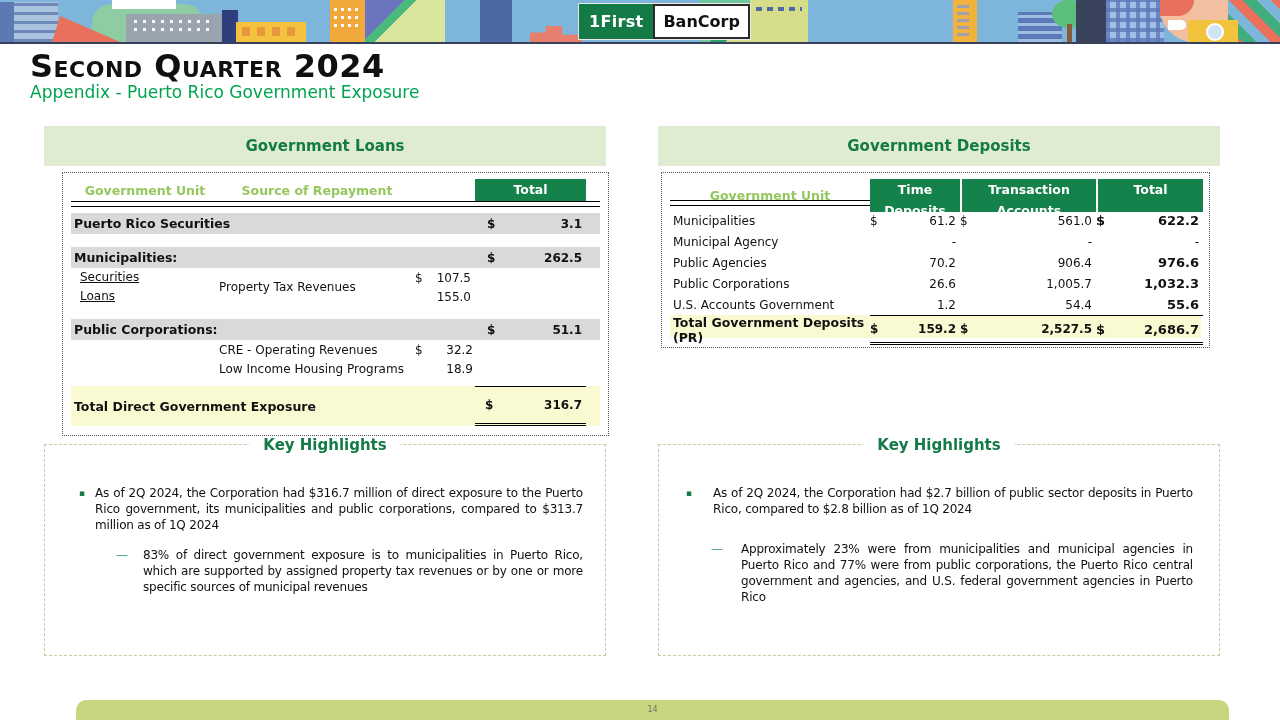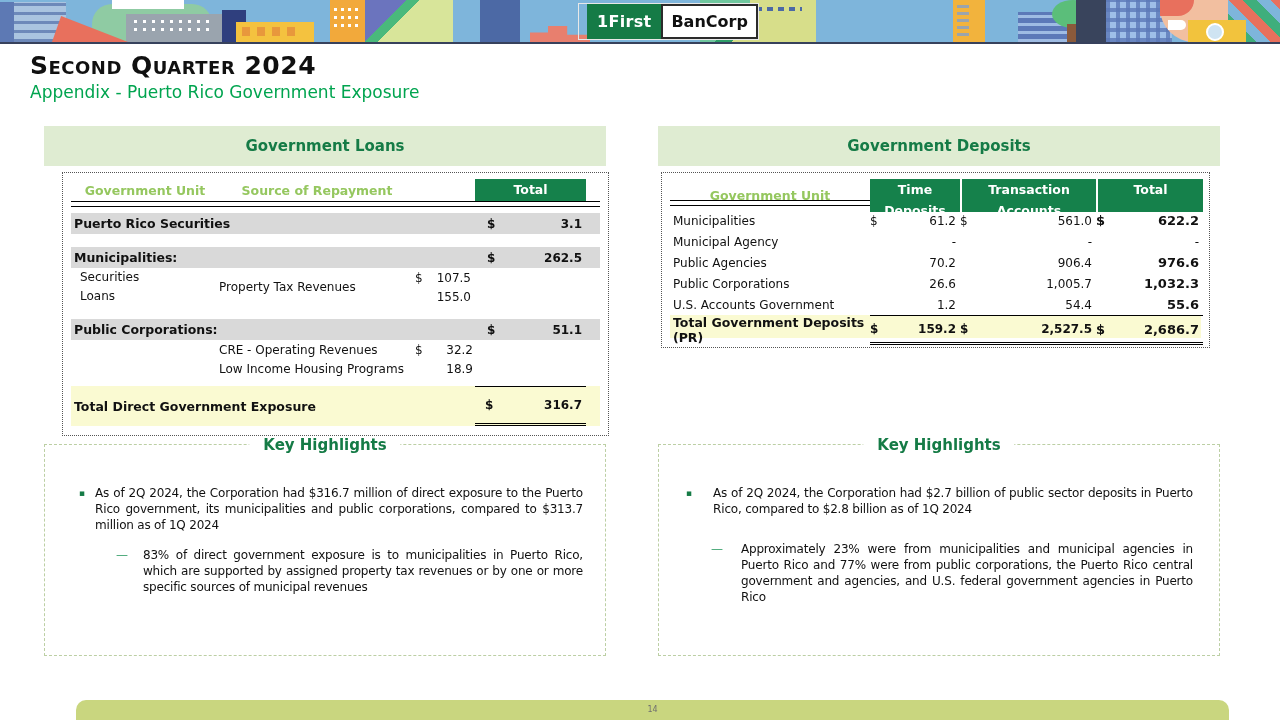--- a/index.html
+++ b/index.html
@@ -3,21 +3,21 @@
 <meta charset="utf-8">
 <style>
   html,body{margin:0;padding:0;background:#888;}
   .slide{
     position:relative; width:1280px; height:720px; background:#ffffff;
     overflow:hidden; font-family:"DejaVu Sans","Liberation Sans",sans-serif;
     color:#111;
   }
   
   .banner{position:absolute;left:0;top:0;width:1280px;height:42px;background:#7EB5DB;border-bottom:2px solid #37415C;overflow:hidden;}
-  .banner div{position:absolute;padding-left:8px;}
+  .banner div{position:absolute;}
   .b1{left:0;bottom:0;width:16px;height:40px;background:#5D79B4;}
   .b2{left:14px;bottom:0;width:44px;height:40px;background:#AAC4E0;
       background-image:repeating-linear-gradient(0deg,rgba(76,105,165,.65) 0 3px,transparent 3px 9px);}
   .b3{left:92px;bottom:0;width:112px;height:38px;background:#8FCBA3;border-radius:20px 20px 0 0;}
   .b4{left:112px;top:0;width:64px;height:9px;background:#ffffff;}
   .b5{left:126px;bottom:0;width:100px;height:28px;background:#9AA4AE;}
   .b5 i{position:absolute;left:8px;width:80px;height:3px;background:repeating-linear-gradient(90deg,#ffffff 0 3px,transparent 3px 9px);}
   .b5 i.w1{top:6px;} .b5 i.w2{top:14px;}
   .b6{left:222px;bottom:0;width:16px;height:32px;background:#2F3F7E;}
   .b7{left:236px;bottom:0;width:70px;height:20px;background:#F4C23F;}
@@ -48,21 +48,21 @@
   .b21{left:1228px;bottom:0;width:52px;height:42px;background:repeating-linear-gradient(45deg,#E8705D 0 10px,#3FAE7C 10px 20px,#7EB5DB 20px 30px);}
   .b22{left:1188px;top:20px;width:50px;height:22px;background:#F2C33D;}
   .b22 i{position:absolute;left:18px;top:3px;width:14px;height:14px;background:#CFE4F2;border:2px solid #ffffff;border-radius:50%;}
   
   .logo{position:absolute;left:578px;top:3px;height:35px;display:flex;align-items:stretch;border:1px solid #e8e8e8;}
   .logo-green{background:#157B46;color:#fff;font-weight:bold;font-size:16px;display:flex;align-items:center;padding:0 10px;letter-spacing:0.3px;}
   .logo-white{background:#fff;color:#111;font-weight:bold;font-size:16px;display:flex;align-items:center;padding:0 8px;border:2px solid #2b2b2b;}
 
   
   .title-block{position:absolute;left:30px;top:52px;}
-  .slide-title{font-size:25px;font-weight:bold;font-variant:small-caps;color:#101010;letter-spacing:0.5px;line-height:28px;}
+  .slide-title{font-size:32px;font-weight:bold;font-variant:small-caps;color:#101010;letter-spacing:0.5px;line-height:28px;}
   .slide-subtitle{font-size:17px;color:#00A44F;margin-top:2px;}
 
   
   .section-band{position:absolute;height:40px;background:#DFECD2;display:flex;align-items:center;justify-content:center;}
   .section-band span{color:#157B46;font-weight:bold;font-size:15px;}
   .band-left{left:44px;top:126px;width:562px;}
   .band-right{left:658px;top:126px;width:562px;}
 
   
   .tbl{position:absolute;border:1px dotted #555;background:#fff;padding:6px 8px;font-size:12px;}
@@ -82,21 +82,21 @@
   .l-band{height:21px;margin-top:13px;font-weight:bold;}
   .l-band .lbl{grid-column:1/5;padding-left:3px;font-size:12.5px;}
   .l-band .cur{grid-column:6;}
   .l-band .val{grid-column:7;}
   .l-first{margin-top:6px;}
   .l-detail{height:19px;}
   .l-detail .slbl{grid-column:2;}
   .l-detail .cur{grid-column:3;}
   .l-detail .val{grid-column:4;padding-right:2px;}
   .muni-wrap{display:grid;grid-template-columns:148px 196px 18px 42px 12px 20px 79px;align-items:center;}
-  .muni-wrap .dlbl{padding-left:9px;line-height:19px;}
+  .muni-wrap .dlbl{padding-left:9px;line-height:19px;text-decoration:underline;}
   .muni-wrap .src{grid-column:2;grid-row:1/3;line-height:19px;}
   .r1{grid-row:1;} .r2{grid-row:2;}
   .l-total{height:40px;margin-top:8px;font-weight:bold;}
   .l-total .lbl{grid-column:1/5;padding-left:3px;font-size:12.5px;}
   .l-total .amt{grid-column:5/8;display:flex;align-items:center;height:100%;
                 border-top:1px solid #000;border-bottom:3px double #000;box-sizing:border-box;}
   .l-total .amt .cur{margin-left:10px;}
   .l-total .amt .val{flex:1;}
 
   

